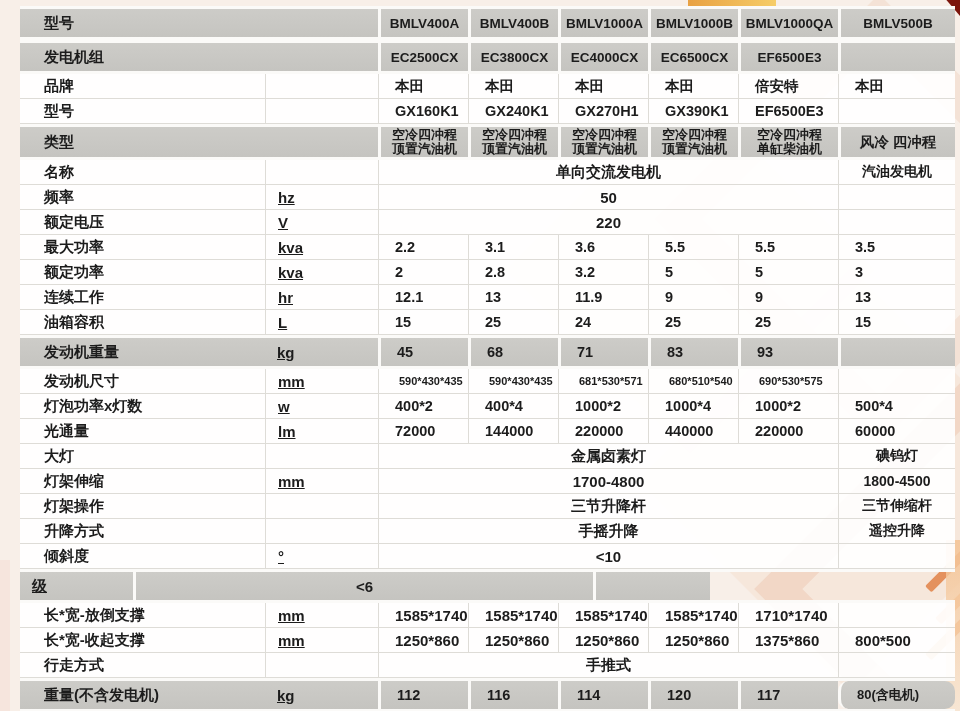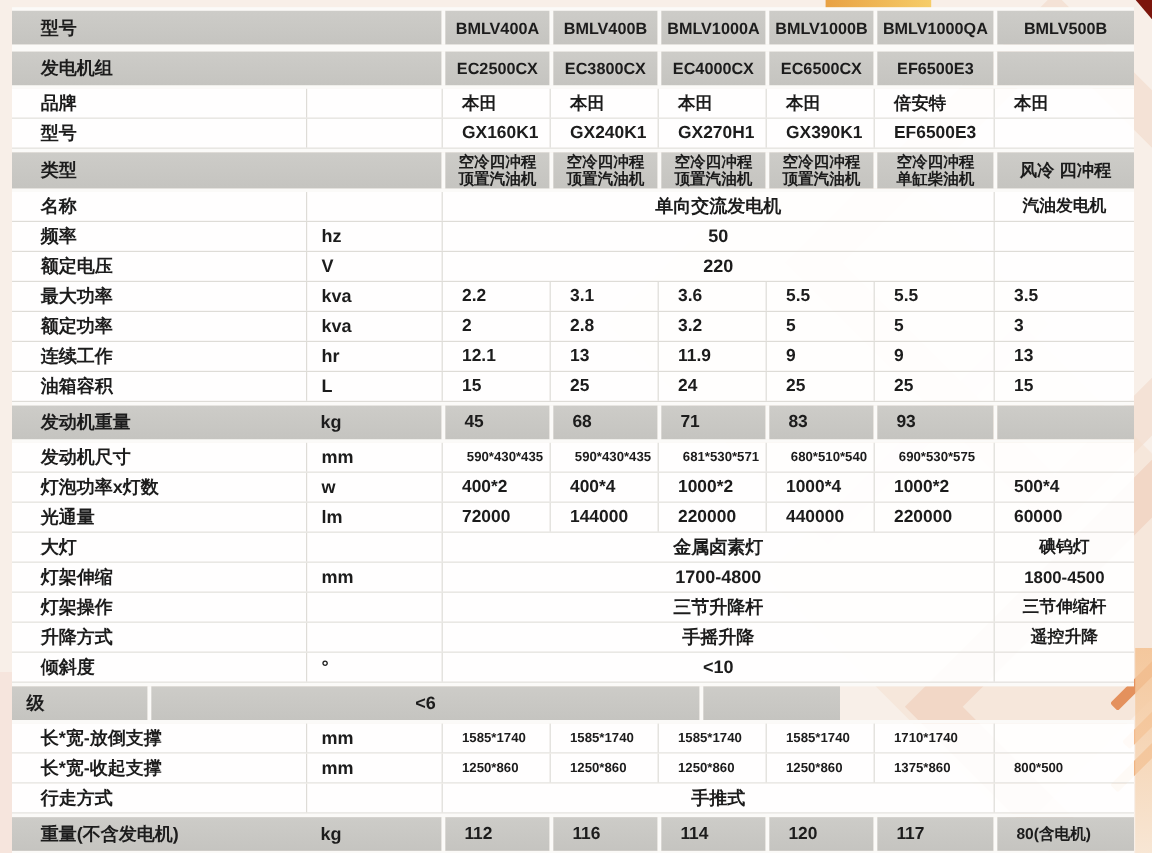--- a/index.html
+++ b/index.html
@@ -37,51 +37,51 @@
   .stripe2{left:928px;top:592px;background:rgba(243,176,124,.85);}
   .stripe3{left:918px;top:628px;background:rgba(237,164,104,.8);}
   .right-band{
     left:946px;top:540px;width:14px;height:171px;
     background:linear-gradient(180deg,rgba(244,196,150,.9),rgba(247,223,196,.55));
   }
   .left-tint{
     left:0;top:560px;width:10px;height:151px;background:rgba(244,220,210,.5);
   }
   
-  #spec-table{position:absolute;left:10px;top:6px;width:921px;z-index:1;}
+  #spec-table{position:absolute;left:20px;top:6px;width:921px;z-index:1;}
   .row{display:flex;width:935px;box-sizing:border-box;}
   .cell{
     display:flex;align-items:center;box-sizing:border-box;
     overflow:hidden;white-space:pre-line;font-weight:700;
   }
   .label{width:245px;padding-left:24px;font-size:15px;}
   .merged{width:358px;}
-  .unit{width:113px;padding-left:12px;font-size:15px;}
+  .unit{width:113px;padding-left:12px;font-size:15px;text-decoration:underline;}
   .data{padding-left:16px;font-size:14.5px;}
   .d0,.d1,.d2,.d3{width:90px;}
   .d4{width:100px;}
   .d5{width:117px;}
   .span5{width:460px;justify-content:center;font-size:15px;}
   .span-last{justify-content:center;padding-left:0;font-size:14px;}
   
   .r-n{height:25px;background:rgba(255,255,255,.93);border-bottom:1px solid #dedcd7;}
   .r-n .unit,.r-n .data,.r-n .span5{border-left:1px solid #dedcd7;}
   
   .r-header{height:34px;border-top:3px solid #fbfaf8;border-bottom:3px solid #fbfaf8;}
   .r-header .cell{background:linear-gradient(180deg,#cdccc8,#c5c4c0);}
   .r-header .data,.r-header .span5{border-left:3px solid #fbfaf8;}
   .r-header .label,.r-header .unit{border-left:none;}
   .r-type{height:36px;}
   
   .centered .data{justify-content:center;padding-left:0;}
   .models .data{font-size:13.5px;}
   .xs{font-size:13px;line-height:1.1;text-align:center;}
   .sm{font-size:11px;padding-left:20px;}
-  .md{font-size:11px;}
-  .md2{font-size:13px;}
+  .md{font-size:15px;}
+  .md2{font-size:13px;border-radius:10px;}
 </style>
 </head>
 <body>
 
 <div class="bg-shape diamond-outline" style="left:720px;top:60px;"></div>
 <div class="bg-shape diamond-fill" style="left:700px;top:330px;"></div>
 <div class="bg-shape diamond-fill2" style="left:560px;top:140px;"></div>
 <div class="bg-shape diamond-outline" style="left:820px;top:430px;border-color:rgba(238,200,178,.5);"></div>
 <div class="bg-shape top-band"></div>
 <div class="bg-shape corner-triangle"></div>

